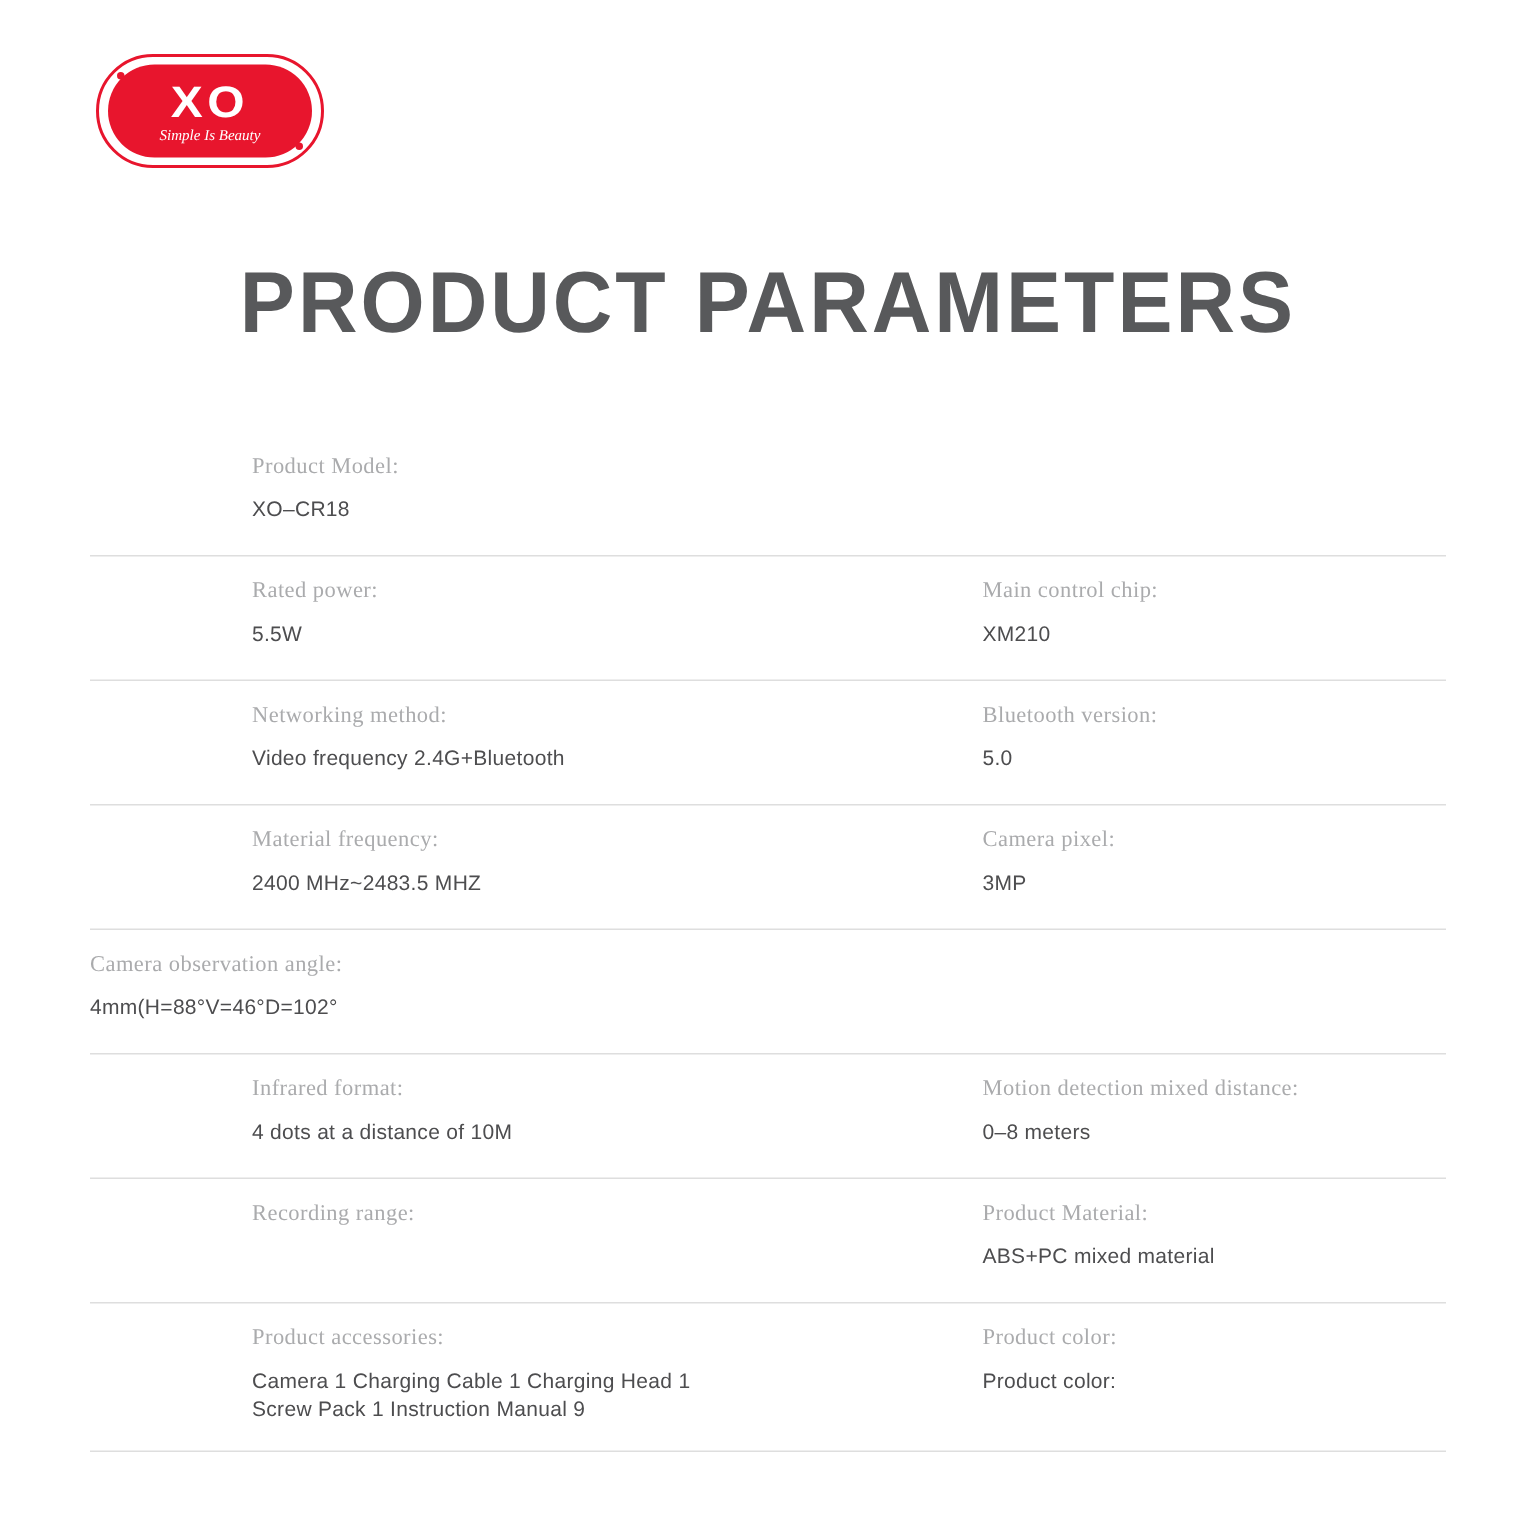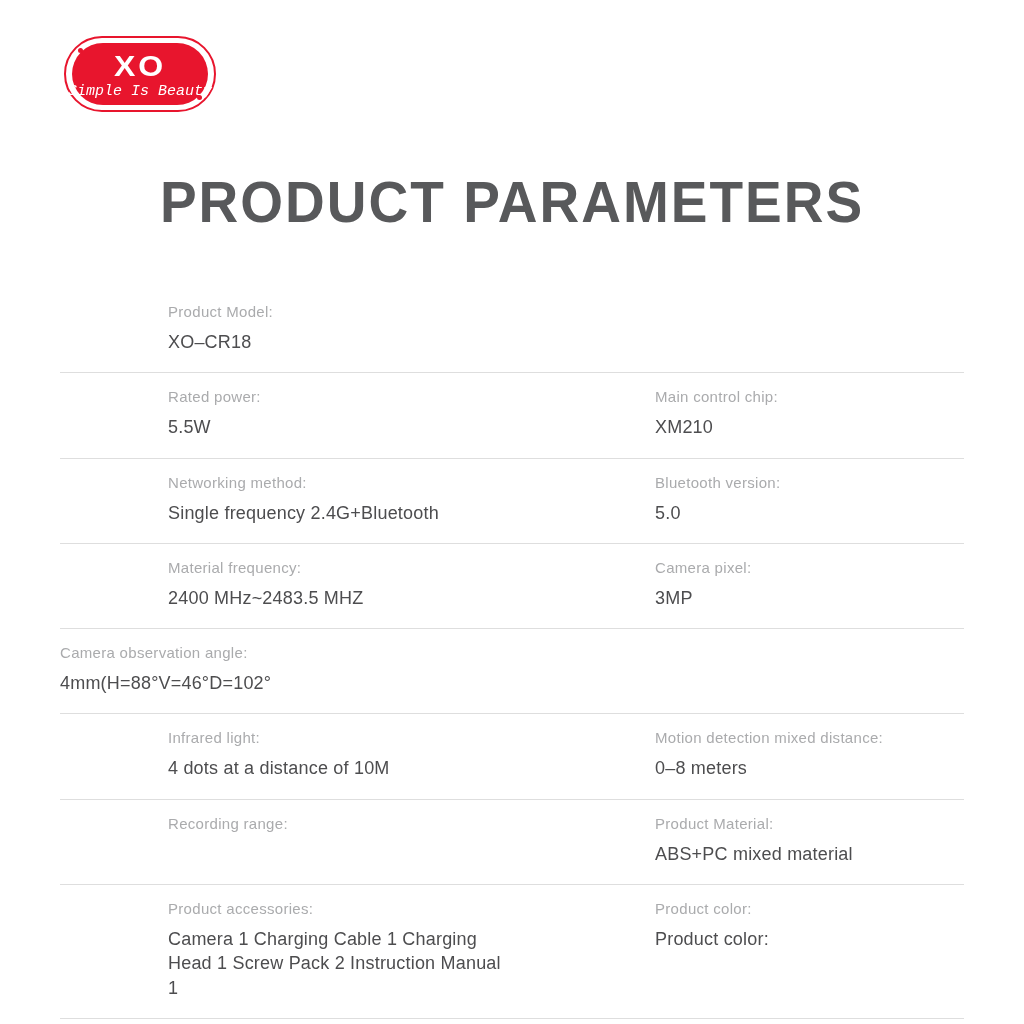--- a/index.html
+++ b/index.html
@@ -29,23 +29,23 @@
   }
   .logo-brand{
     color:#ffffff;
     font-weight:bold;
     font-size:32px;
     letter-spacing:3px;
     transform:scaleY(0.92);
   }
   .logo-tagline{
     color:#ffffff;
-    font-family:Liberation Mono, monospace;
+    font-family:Liberation Serif, serif;
     font-style:italic;
-    font-size:15px;
+    font-size:10px;
     margin-top:2px;
     white-space:nowrap;
   }
   .logo-dot{
     position:absolute;width:5px;height:5px;border-radius:50%;
     background:var(--logo-red,#e8152d);
   }
   .logo-dot.tl{left:12px;top:10px;}
   .logo-dot.br{right:12px;bottom:10px;}
 
@@ -73,23 +73,24 @@
     padding:15px 0 18px 0;
     min-height:49px;
   }
   .cell-left{padding-left:108px;box-sizing:border-box;}
   .cell-right{padding-left:0;}
   .param-label{
     font-size:15px;
     color:var(--label-color,#aaabad);
     letter-spacing:0.3px;
     margin:0 0 10px 0;
+    font-family:Liberation Serif, serif;
   }
   .param-value{
-    font-size:18px;
+    font-size:14px;
     color:var(--value-color,#4d4d4f);
     letter-spacing:0.2px;
     line-height:1.35;
   }
   .cell-left .param-value{max-width:335px;}
 </style>
 </head>
 <body>
 
 <div class="page" style="--title-color: #58595b; --label-color: #aaabad; --value-color: #4d4d4f; --divider-color: #dedede; --logo-red: #e8152d;">
@@ -120,21 +121,21 @@
     </div>
     <div class="cell-right">
       <div class="param-label">Main control chip:</div>
       <div class="param-value">XM210</div>
     </div>
   </div>
 
   <div class="param-row">
     <div class="cell-left">
       <div class="param-label">Networking method:</div>
-      <div class="param-value">Single frequency 2.4G+Bluetooth</div>
+      <div class="param-value">Video frequency 2.4G+Bluetooth</div>
     </div>
     <div class="cell-right">
       <div class="param-label">Bluetooth version:</div>
       <div class="param-value">5.0</div>
     </div>
   </div>
 
   <div class="param-row">
     <div class="cell-left">
       <div class="param-label">Material frequency:</div>
@@ -148,21 +149,21 @@
 
   <div class="param-row">
     <div class="cell-right">
       <div class="param-label">Camera observation angle:</div>
       <div class="param-value">4mm(H=88°V=46°D=102°</div>
     </div>
   </div>
 
   <div class="param-row">
     <div class="cell-left">
-      <div class="param-label">Infrared light:</div>
+      <div class="param-label">Infrared format:</div>
       <div class="param-value">4 dots at a distance of 10M</div>
     </div>
     <div class="cell-right">
       <div class="param-label">Motion detection mixed distance:</div>
       <div class="param-value">0–8 meters</div>
     </div>
   </div>
 
   <div class="param-row">
     <div class="cell-left">
@@ -170,21 +171,21 @@
     </div>
     <div class="cell-right">
       <div class="param-label">Product Material:</div>
       <div class="param-value">ABS+PC mixed material</div>
     </div>
   </div>
 
   <div class="param-row">
     <div class="cell-left">
       <div class="param-label">Product accessories:</div>
-      <div class="param-value">Camera 1 Charging Cable 1 Charging Head 1 Screw Pack 2 Instruction Manual 1</div>
+      <div class="param-value">Camera 1 Charging Cable 1 Charging Head 1 Screw Pack 1 Instruction Manual 9</div>
     </div>
     <div class="cell-right">
       <div class="param-label">Product color:</div>
       <div class="param-value">Product color:</div>
     </div>
   </div>
 </div>
 
 </div>
 

